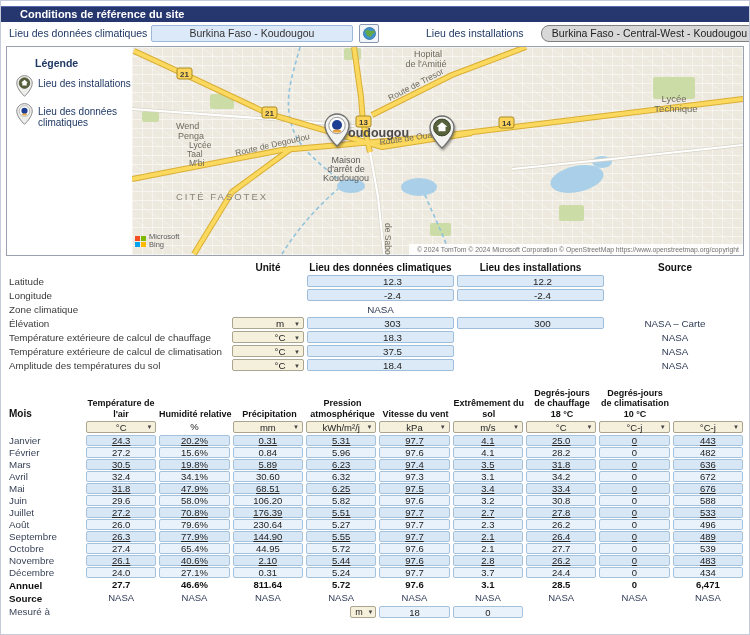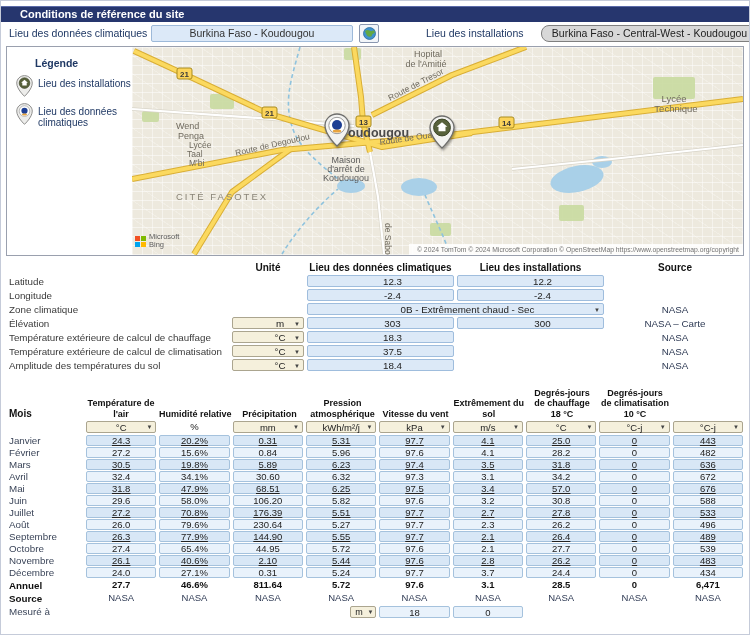--- a/index.html
+++ b/index.html
@@ -257,21 +257,20 @@
     <div class="srow">
       <div class="slabel">Longitude</div>
         <div></div>
       <div class="cell blue">-2.4</div>
       <div class="cell blue">-2.4</div>
       <div></div>
     </div>
     <div class="srow">
       <div class="slabel">Zone climatique</div>
         <div></div>
-      <div class="cell blue combined"><span>0B - Extrêmement chaud - Sec</span><span class="arrow">▼</span></div>
       <div class="src">NASA</div>
     </div>
     <div class="srow">
       <div class="slabel">Élévation</div>
       <div class="cell unit"><span>m</span><span class="arrow">▼</span></div>
       <div class="cell blue">303</div>
       <div class="cell blue">300</div>
       <div class="src">NASA – Carte</div>
     </div>
     <div class="srow">
@@ -394,21 +393,21 @@
           <div class="mcell even">672</div>
         </div>
         <div class="mrow">
           <div class="mlabel">Mai</div>
           <div class="mcell odd">31.8</div>
           <div class="mcell odd">47.9%</div>
           <div class="mcell odd">68.51</div>
           <div class="mcell odd">6.25</div>
           <div class="mcell odd">97.5</div>
           <div class="mcell odd">3.4</div>
-          <div class="mcell odd">57.0</div>
+          <div class="mcell odd">33.4</div>
           <div class="mcell odd">0</div>
           <div class="mcell odd">676</div>
         </div>
         <div class="mrow">
           <div class="mlabel">Juin</div>
           <div class="mcell even">29.6</div>
           <div class="mcell even">58.0%</div>
           <div class="mcell even">106.20</div>
           <div class="mcell even">5.82</div>
           <div class="mcell even">97.6</div>

